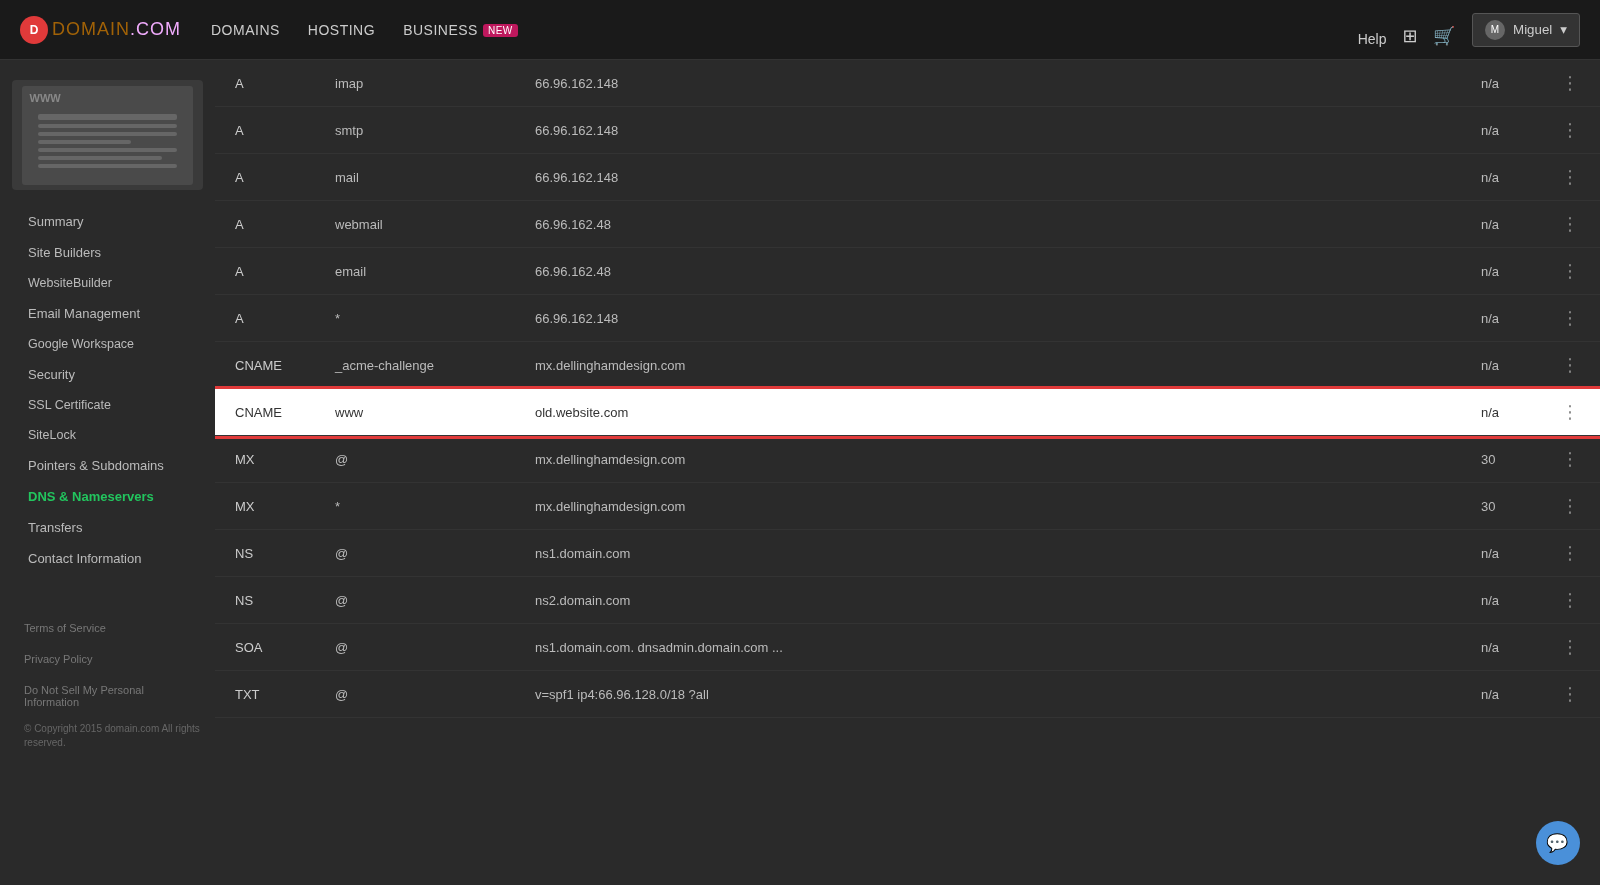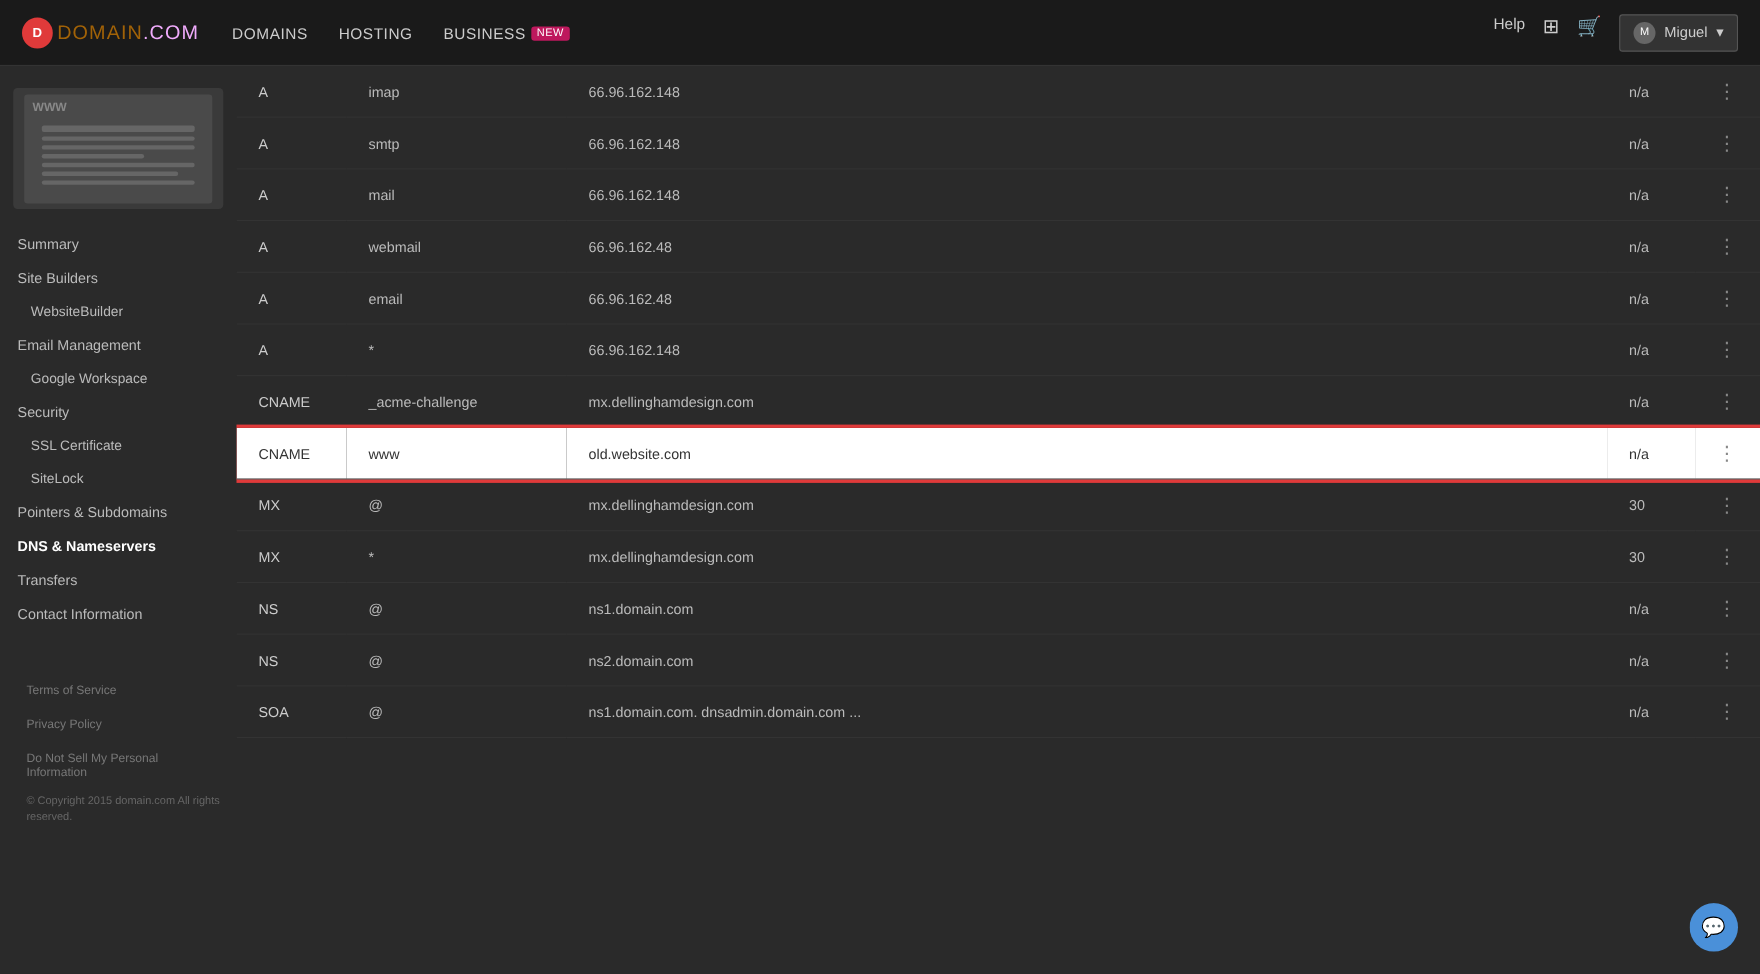--- a/index.html
+++ b/index.html
@@ -16,40 +16,40 @@
       border-bottom: 1px solid #333;
     }
     .topnav-left { display: flex; align-items: center; gap: 30px; }
     .logo { display: flex; align-items: center; gap: 4px; }
     .logo-circle { width: 28px; height: 28px; background: #e03a3a; border-radius: 50%; display: flex; align-items: center; justify-content: center; color: white; font-size: 12px; font-weight: bold; }
     .logo-text { color: white; font-size: 18px; font-weight: bold; letter-spacing: 1px; }
     .logo-text span { color: #a16207; font-weight: normal; }
     .nav-links { display: flex; gap: 28px; }
     .nav-link { color: #ccc; text-decoration: none; font-size: 14px; font-weight: 500; letter-spacing: 0.5px; cursor: pointer; }
     .nav-badge { background: #be185d; color: white; font-size: 10px; padding: 1px 5px; border-radius: 3px; margin-left: 5px; vertical-align: middle; }
-    .topnav-right { display: flex; align-items: flex-start; gap: 16px; }
+    .topnav-right { display: flex; align-items: flex-end; gap: 16px; }
     .topnav-right .help { color: #ccc; font-size: 14px; cursor: pointer; }
     .grid-icon { color: #ccc; font-size: 18px; cursor: pointer; }
     .cart-icon { color: #ccc; font-size: 18px; cursor: pointer; }
     .user-btn { background: #333; border: 1px solid #555; border-radius: 3px; color: #ccc; padding: 6px 12px; cursor: pointer; display: flex; align-items: center; gap: 8px; }
     .user-icon { width: 20px; height: 20px; border-radius: 50%; background: #666; display: flex; align-items: center; justify-content: center; font-size: 10px; color: white; }
 
     
     .main-layout { display: flex; height: calc(885px - 60px); }
 
     
     .sidebar { width: 215px; background: #2a2a2a; padding: 10px 0; flex-shrink: 0; overflow-y: auto; }
     .sidebar-thumbnail { margin: 10px 12px 16px; background: #3a3a3a; border-radius: 4px; overflow: hidden; height: 110px; display: flex; align-items: center; justify-content: center; }
     .thumbnail-inner { width: 90%; height: 90%; background: #4a4a4a; border-radius: 3px; position: relative; }
     .thumb-www { position: absolute; top: 6px; left: 8px; color: #888; font-size: 11px; font-weight: bold; }
     .thumb-line { background: #666; border-radius: 2px; margin: 4px 8px; }
     .thumb-lines { position: absolute; top: 24px; left: 0; right: 0; padding: 0 8px; }
 
-    .sidebar-nav-item { padding: 8px 16px; color: #bbb; font-size: 13px; cursor: pointer; display: block; text-decoration: none; }
-    .sidebar-nav-item.active { color: #ffffff; font-weight: bold; }
+    .sidebar-nav-item { padding: 8px 28px; color: #bbb; font-size: 13px; cursor: pointer; display: block; text-decoration: none; }
+    .sidebar-nav-item.active { color: #22c55e; font-weight: bold; }
     .sidebar-nav-item.sub { padding-left: 28px; font-size: 12.5px; }
 
     .sidebar-footer { padding: 20px 12px; margin-top: 20px; }
     .sidebar-footer a { color: #777; font-size: 11px; text-decoration: none; display: block; margin-bottom: 3px; }
     .sidebar-footer .copyright { color: #666; font-size: 10px; margin-top: 8px; line-height: 1.4; }
 
     
     .content { flex: 1; background: #2a2a2a; overflow-y: auto; padding: 0; }
 
     
@@ -228,19 +228,26 @@
     <td class="ttl-col">n/a</td>
     <td class="action-col"><span class="action-dots">⋮</span></td>
   </tr>
           <tr>
     <td class="type-col">SOA</td>
     <td class="name-col">@</td>
     <td class="value-col">ns1.domain.com. dnsadmin.domain.com ...</td>
     <td class="ttl-col">n/a</td>
     <td class="action-col"><span class="action-dots">⋮</span></td>
   </tr>
+          <tr>
+    <td class="type-col">TXT</td>
+    <td class="name-col">@</td>
+    <td class="value-col">v=spf1 ip4:66.96.128.0/18 ?all</td>
+    <td class="ttl-col">n/a</td>
+    <td class="action-col"><span class="action-dots">⋮</span></td>
+  </tr>
         </tbody>
     </table>
   </main>
 
 </div>
 
 <div class="chat-btn">💬</div>
 
 </body></html>

